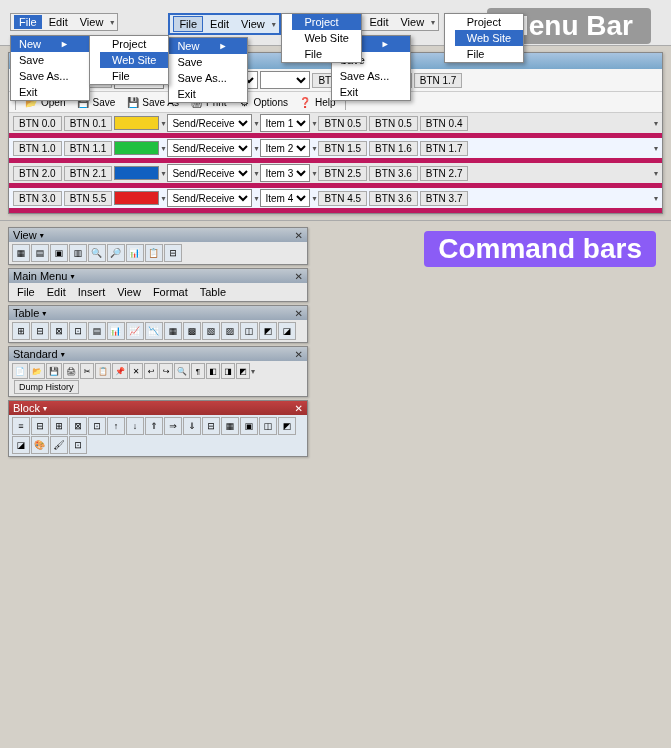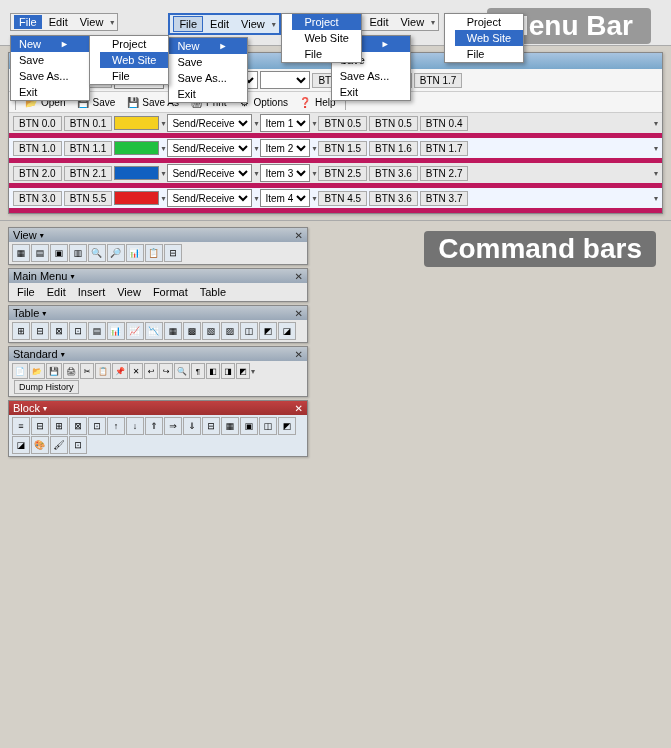--- a/index.html
+++ b/index.html
@@ -280,21 +280,21 @@
       position: relative;
     }
 
     .cmdbars-label {
       position: absolute;
       right: 15px;
       top: 10px;
       font-size: 28px;
       font-weight: bold;
       color: #555;
-      background: #737373;
+      background: #8b5cf6;
       color: white;
       padding: 2px 14px;
       border-radius: 4px;
     }
 
     .cmdbar-stack {
       display: flex;
       flex-direction: column;
       gap: 3px;
       max-width: 300px;

